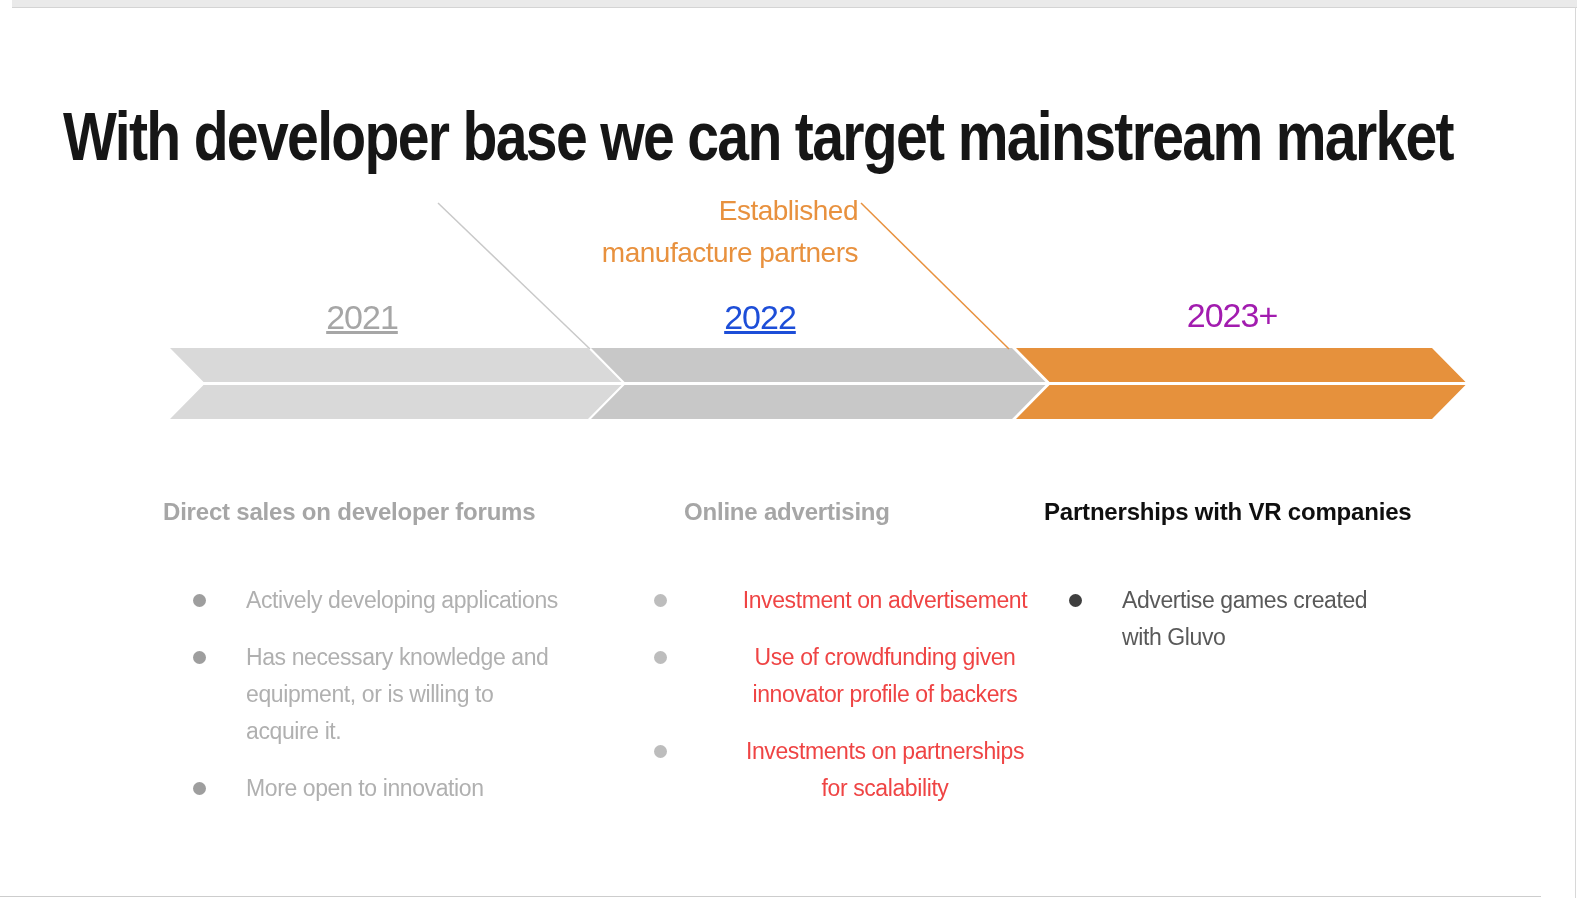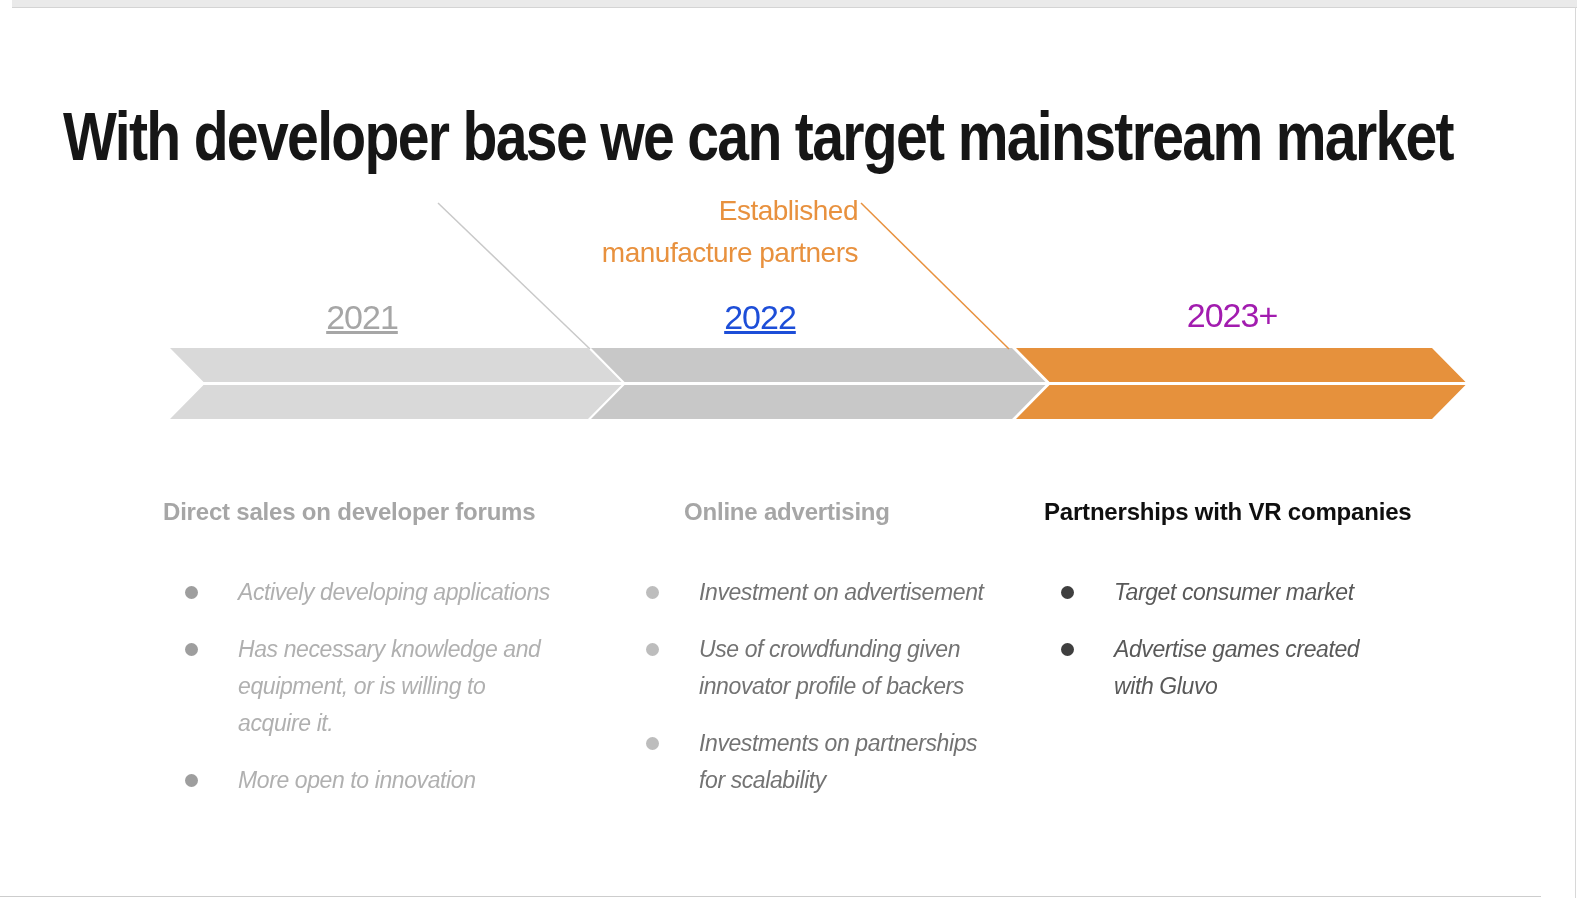--- a/index.html
+++ b/index.html
@@ -30,29 +30,29 @@
   .year-2023{left:1132px;top:298px;color:#a21caf;}
 
   
   .col-heading{position:absolute;top:497px;margin:0;font-size:24px;font-weight:bold;
                letter-spacing:-0.2px;line-height:30px;white-space:nowrap;}
   .col-heading-1{left:163px;color:#a6a6a6;text-align:right;}
   .col-heading-2{left:684px;color:#a6a6a6;}
   .col-heading-3{left:1044px;color:#0f0f0f;}
 
   
-  .bullets{position:absolute;top:566px;margin:8px;padding:0;font-style:italic;}
+  .bullets{position:absolute;top:566px;margin:16px;padding:0;}
   .bullets-1{left:176px;width:420px;}
   .bullets-2{left:637px;width:410px;}
   .bullets-3{left:1052px;width:380px;}
   .bullets li{list-style:none;position:relative;padding-left:54px;margin:0 0 20px 0;
               font-size:23px;line-height:37px;letter-spacing:-0.4px;white-space:pre-line;}
   .bullets li::before{content:"";position:absolute;left:1px;top:12px;width:13px;height:13px;border-radius:50%;}
   .bullets-1 li{color:#b0b0b0;}  .bullets-1 li::before{background:#9e9e9e;}
-  .bullets-2 li{color:#737373;}  .bullets-2 li::before{background:#bdbdbd;}
+  .bullets-2 li{color:#ef4444;text-align:center;}  .bullets-2 li::before{background:#bdbdbd;}
   .bullets-3 li{color:#595959;}  .bullets-3 li::before{background:#3f3f3f;}
 </style>
 </head>
 <body>
 
 <div class="slide">
 
   <div class="top-strip"></div>
   <div class="right-border"></div>
   <div class="bottom-border"></div>
@@ -89,18 +89,17 @@
 
   <ul class="bullets bullets-2">
     <li>Investment on advertisement</li>
     <li>Use of crowdfunding given
 innovator profile of backers</li>
     <li>Investments on partnerships
 for scalability</li>
   </ul>
 
   <ul class="bullets bullets-3">
-    <li>Target consumer market</li>
     <li>Advertise games created
 with Gluvo</li>
   </ul>
 
 </div>
 
 </body></html>

